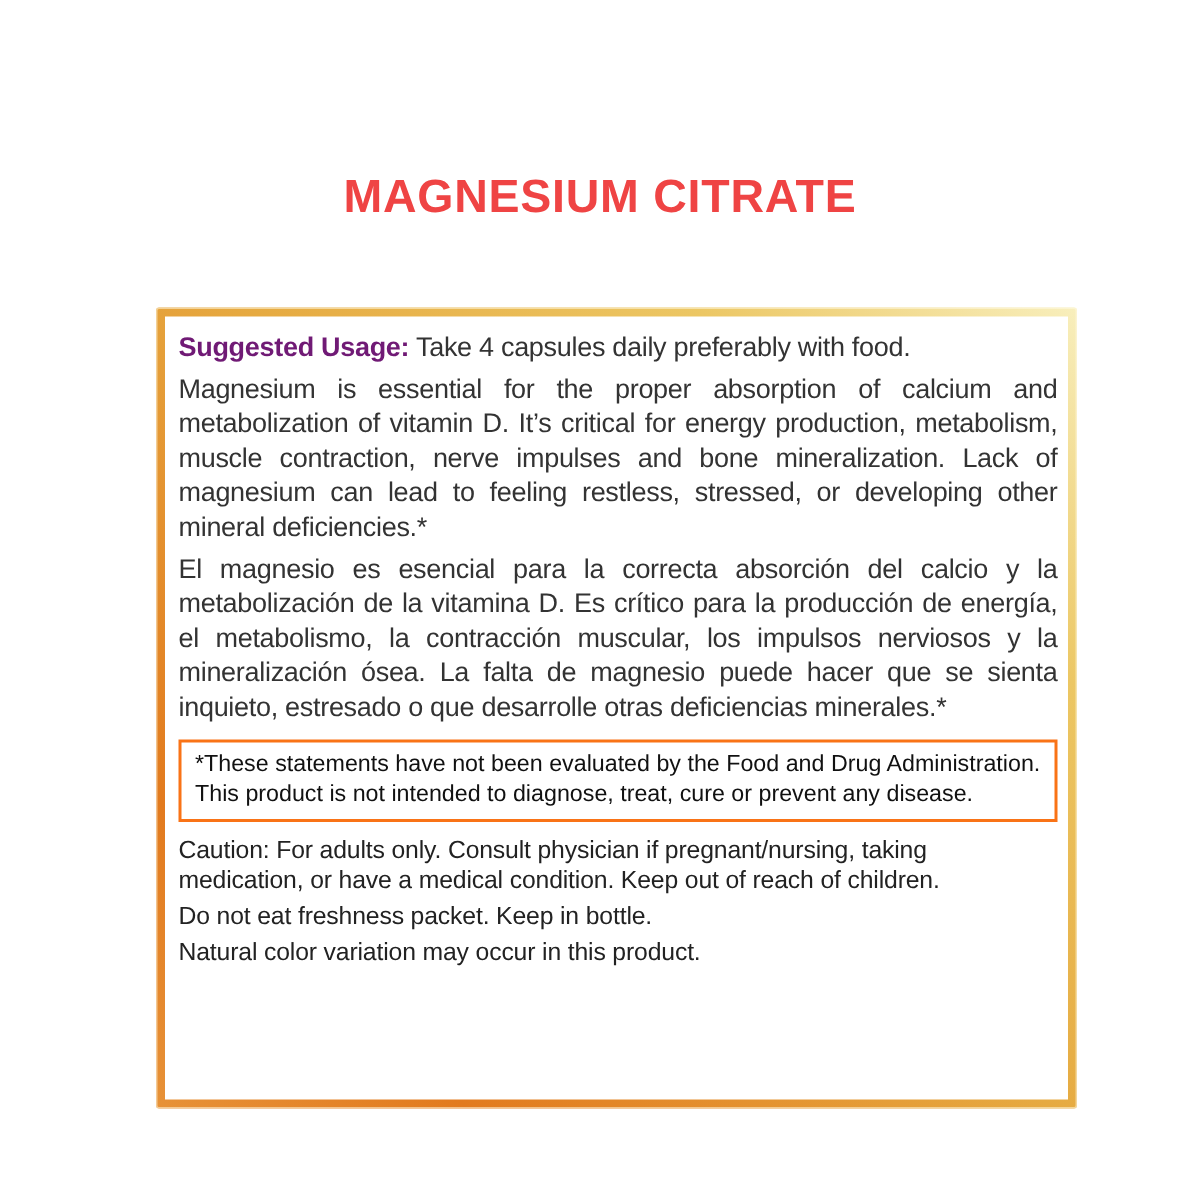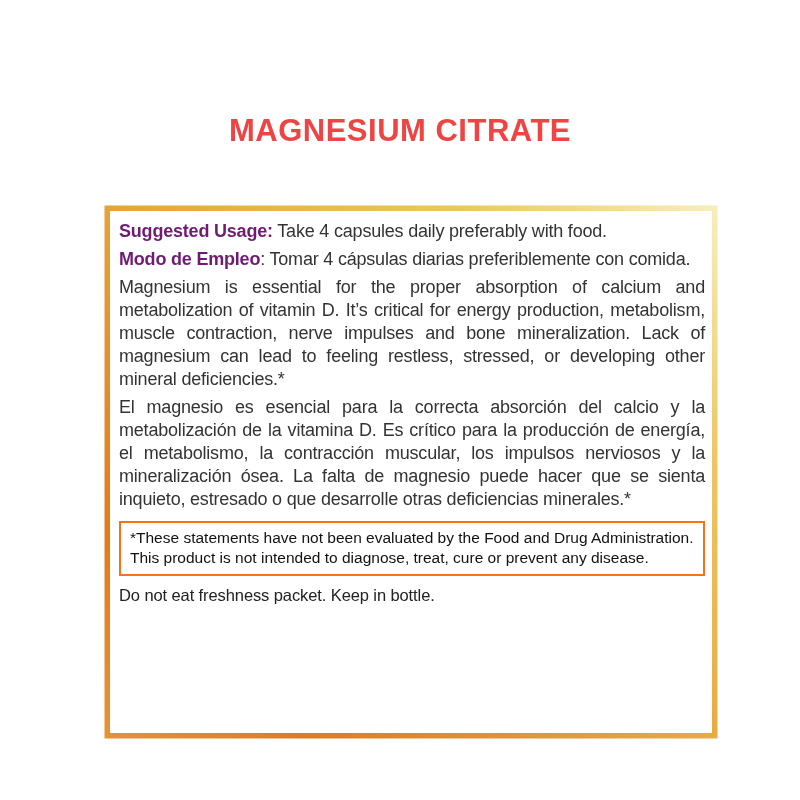--- a/index.html
+++ b/index.html
@@ -89,28 +89,29 @@
 </head>
 <body>
 
 <div class="product-title">MAGNESIUM CITRATE</div>
 
 <div class="label-frame">
   <div class="label-inner">
 
     <p><span class="lbl">Suggested Usage:</span><span> Take 4 capsules  daily preferably with food.</span></p>
 
-    <p><span class="lbl">Modo de Empleo</span><span>: Tomar 4 cápsulas diarias preferiblemente con comida.</span></p>
 
     <p>Magnesium is essential for the proper absorption of calcium and metabolization of vitamin D. It’s critical for energy production, metabolism, muscle contraction, nerve impulses and bone mineralization. Lack of magnesium can lead to feeling  restless, stressed, or developing other mineral deficiencies.*</p>
 
     <p>El magnesio es esencial para la correcta absorción del calcio y la metabolización de la vitamina D. Es crítico para la producción de energía, el metabolismo, la contracción muscular, los impulsos nerviosos y la mineralización ósea. La falta de magnesio puede hacer que se sienta inquieto, estresado o que desarrolle otras deficiencias minerales.*</p>
 
     <div class="fda-box">
       <p>*These statements have not been evaluated by the Food and Drug Administration. This product is not intended to diagnose, treat, cure or prevent any disease.</p>
     </div>
 
     <div class="caution-block">
+      <p>Caution: For adults only. Consult physician if pregnant/nursing, taking medication, or have a medical condition. Keep out of reach of children.</p>
       <p class="spaced">Do not eat freshness packet. Keep in bottle.</p>
+      <p class="spaced">Natural color variation may occur in this product.</p>
     </div>
 
   </div>
 </div>
 
 </body></html>

